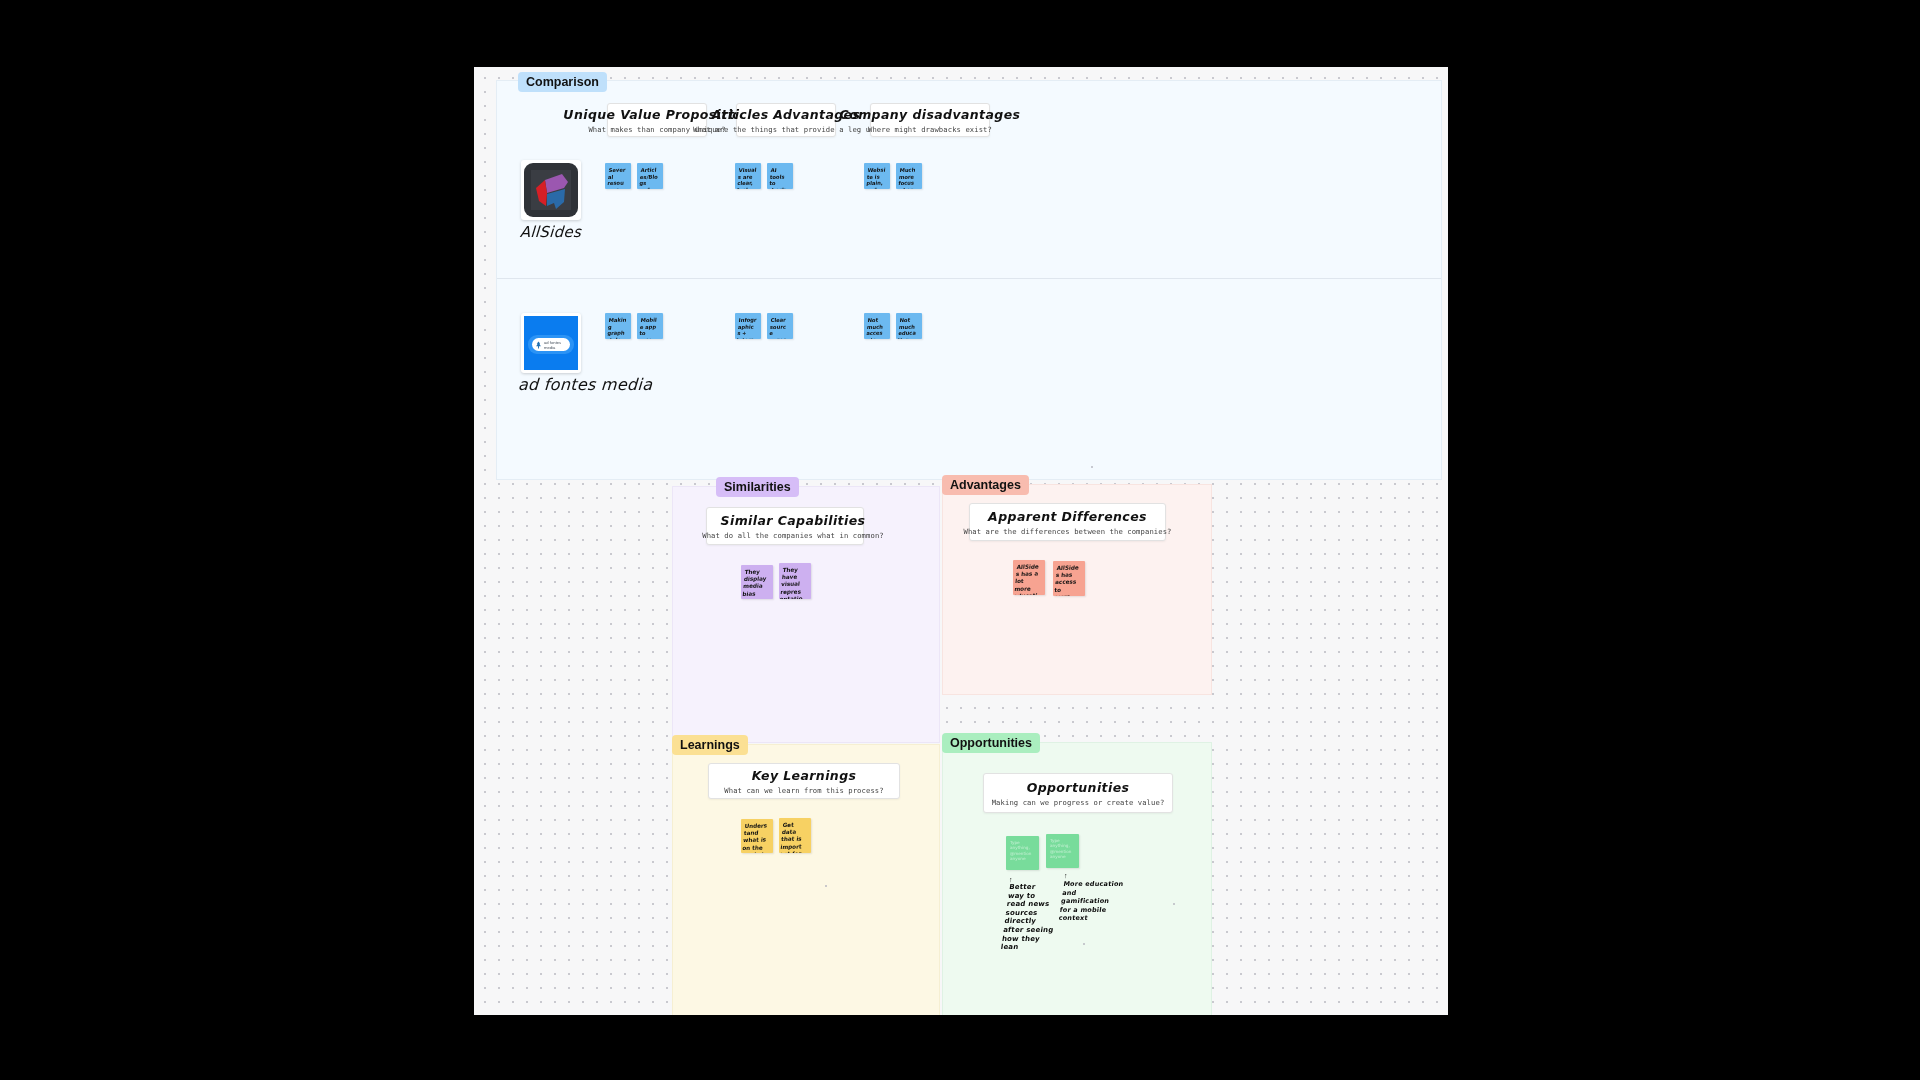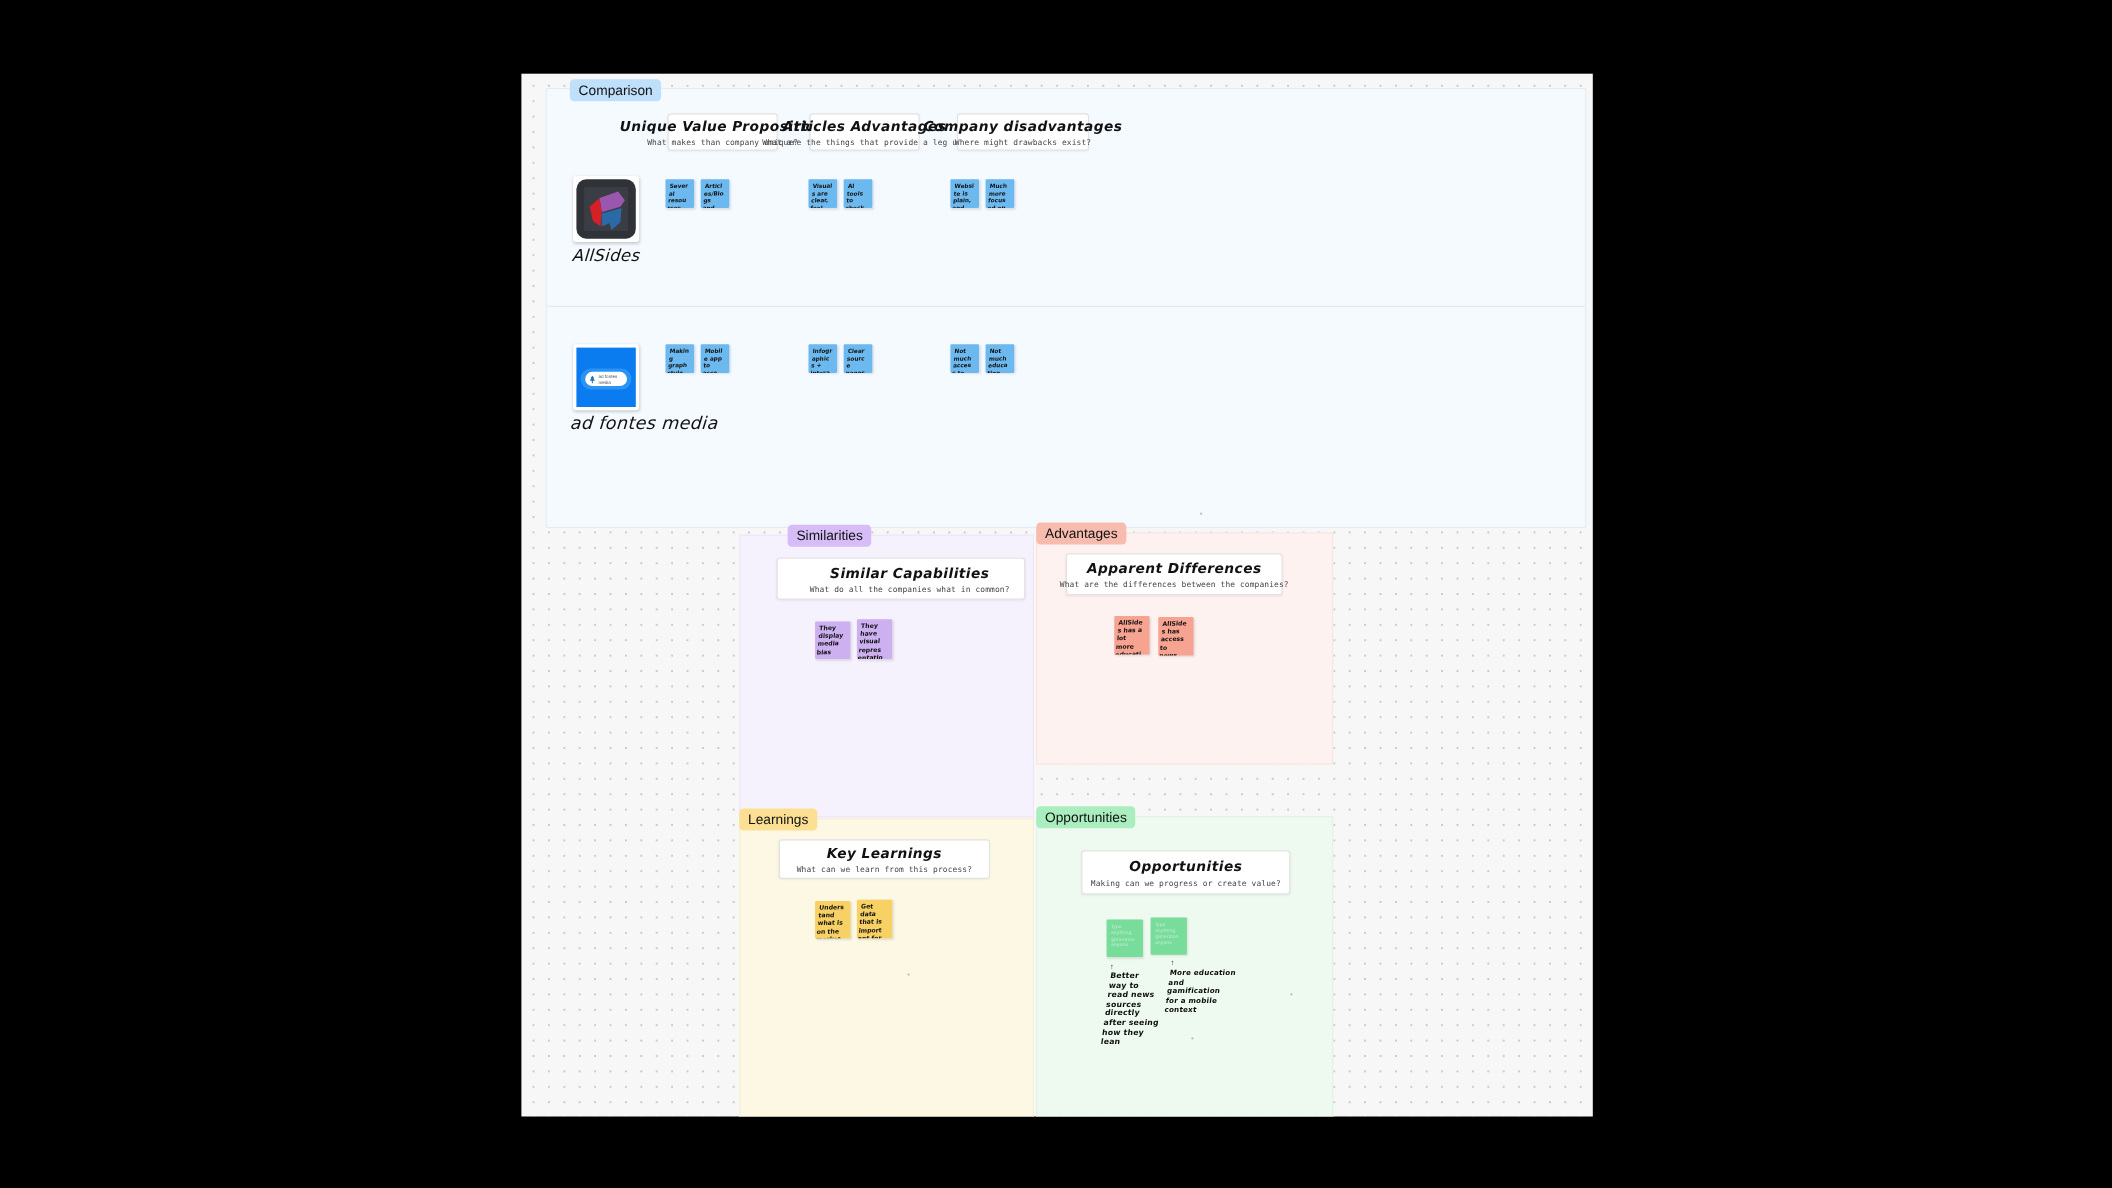--- a/index.html
+++ b/index.html
@@ -17,21 +17,21 @@
     background-position:4px 4px;
     overflow:hidden;
   }
 
   .frame { position:absolute; }
 
   
   #comparison-frame { left:22px; top:13px; width:946px; height:400px;
     background:#f4faff; border:1px solid #e4edf5; }
   .frame-tag {
-    position:absolute; font-weight:normal; color:#111;
+    position:absolute; font-weight:bold; color:#111;
     border-radius:4px; padding:3px 8px; white-space:nowrap;
     font-size:12.5px; line-height:14px;
   }
   #tag-comparison { left:22px; top:-8px; background:#bfe0fb; }
 
   .vline { position:absolute; top:0; width:1px; background:#dfe6ee; }
   .hline { position:absolute; left:0; right:0; height:1px; background:#dfe6ee; }
 
   
   .prompt-card {
@@ -195,21 +195,21 @@
       </div>
       <div class="note blue" style="left:399px; top:232px; width:26px; height:26px;">
         <div class="note-txt">Not much education on specific forms of bias</div>
       </div>
 
       <div class="tiny-dot" style="left:594px; top:385px;"></div>
     </div>
     <div class="frame-tag" id="tag-comparison" style="left:44px; top:5px;">Comparison</div>
 
     <div class="frame" id="similarities-frame">
-      <div class="prompt-card" style="left:33px; top:20px; width:226px; height:38px;padding-left:24px;">
+      <div class="prompt-card" style="left:33px; top:20px; width:158px; height:38px;padding-left:24px;">
         <div class="prompt-title">Similar Capabilities</div>
         <div class="prompt-sub">What do all the companies what in common?</div>
       </div>
       <div class="note purple" style="left:68px; top:78px; width:32px; height:34px;">
         <div class="note-txt" style="font-size:5.6px;line-height:7.2px;">They display media bias</div>
       </div>
       <div class="note purple" style="left:106px; top:76px; width:32px; height:36px;">
         <div class="note-txt" style="font-size:5.6px;line-height:7.2px;">They have visual representation</div>
       </div>
     </div>

